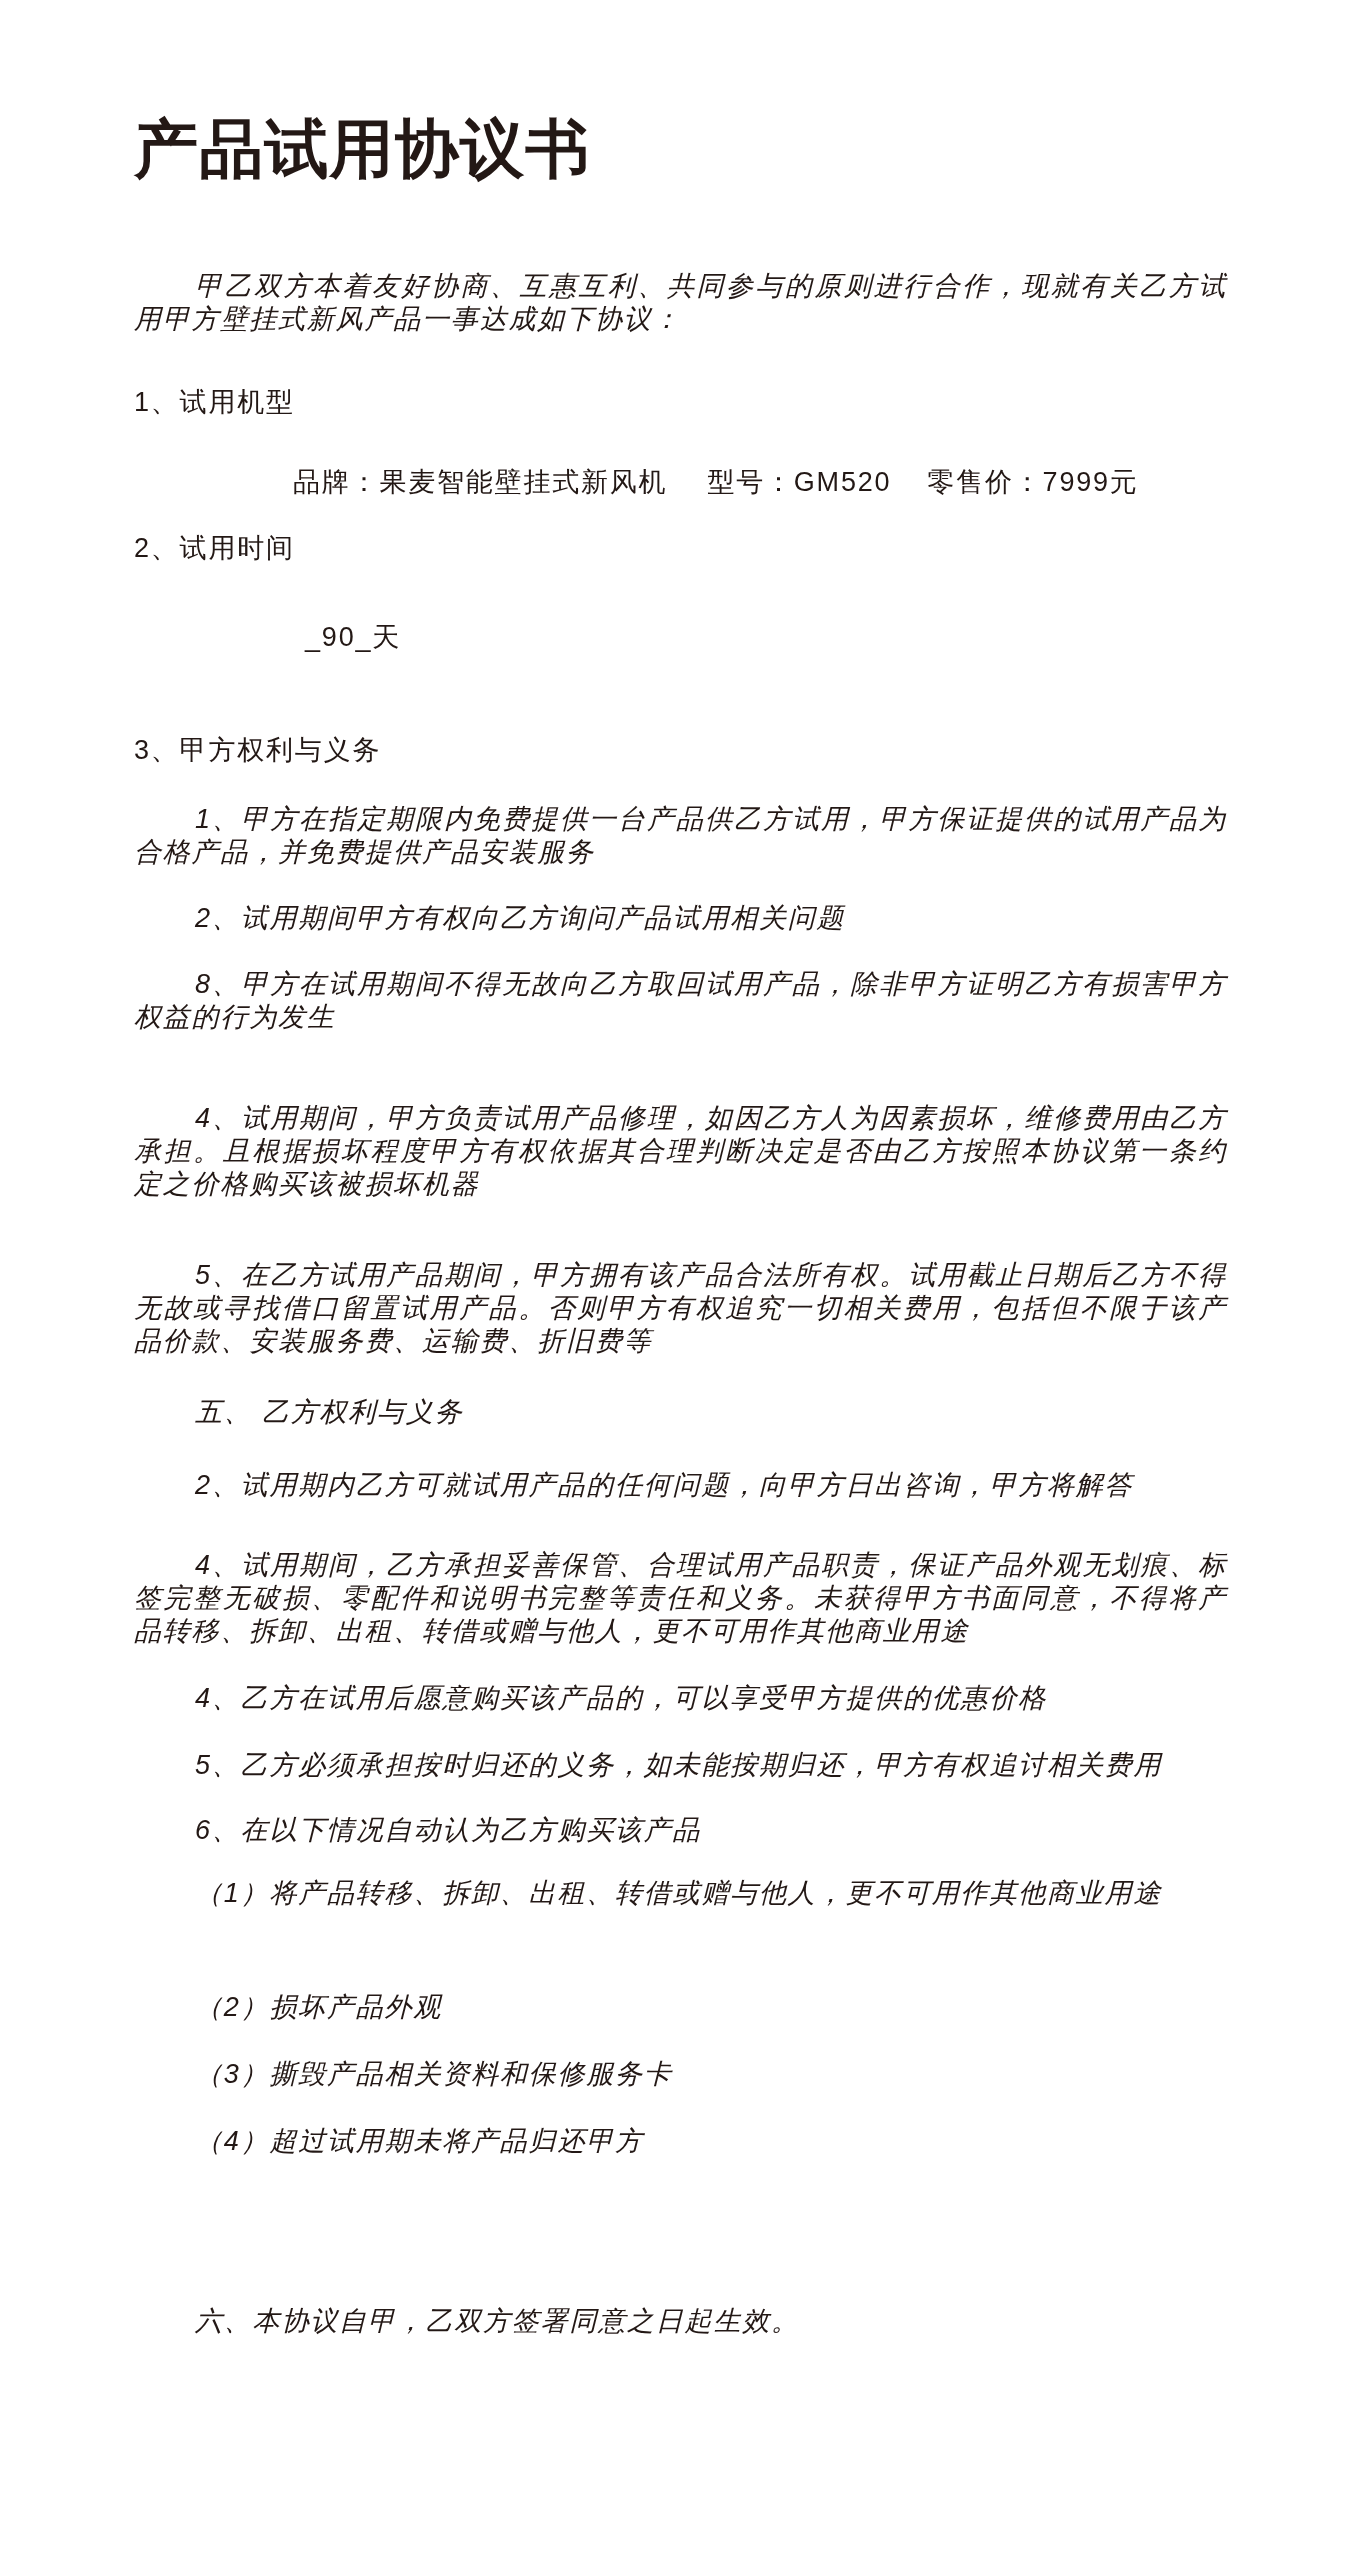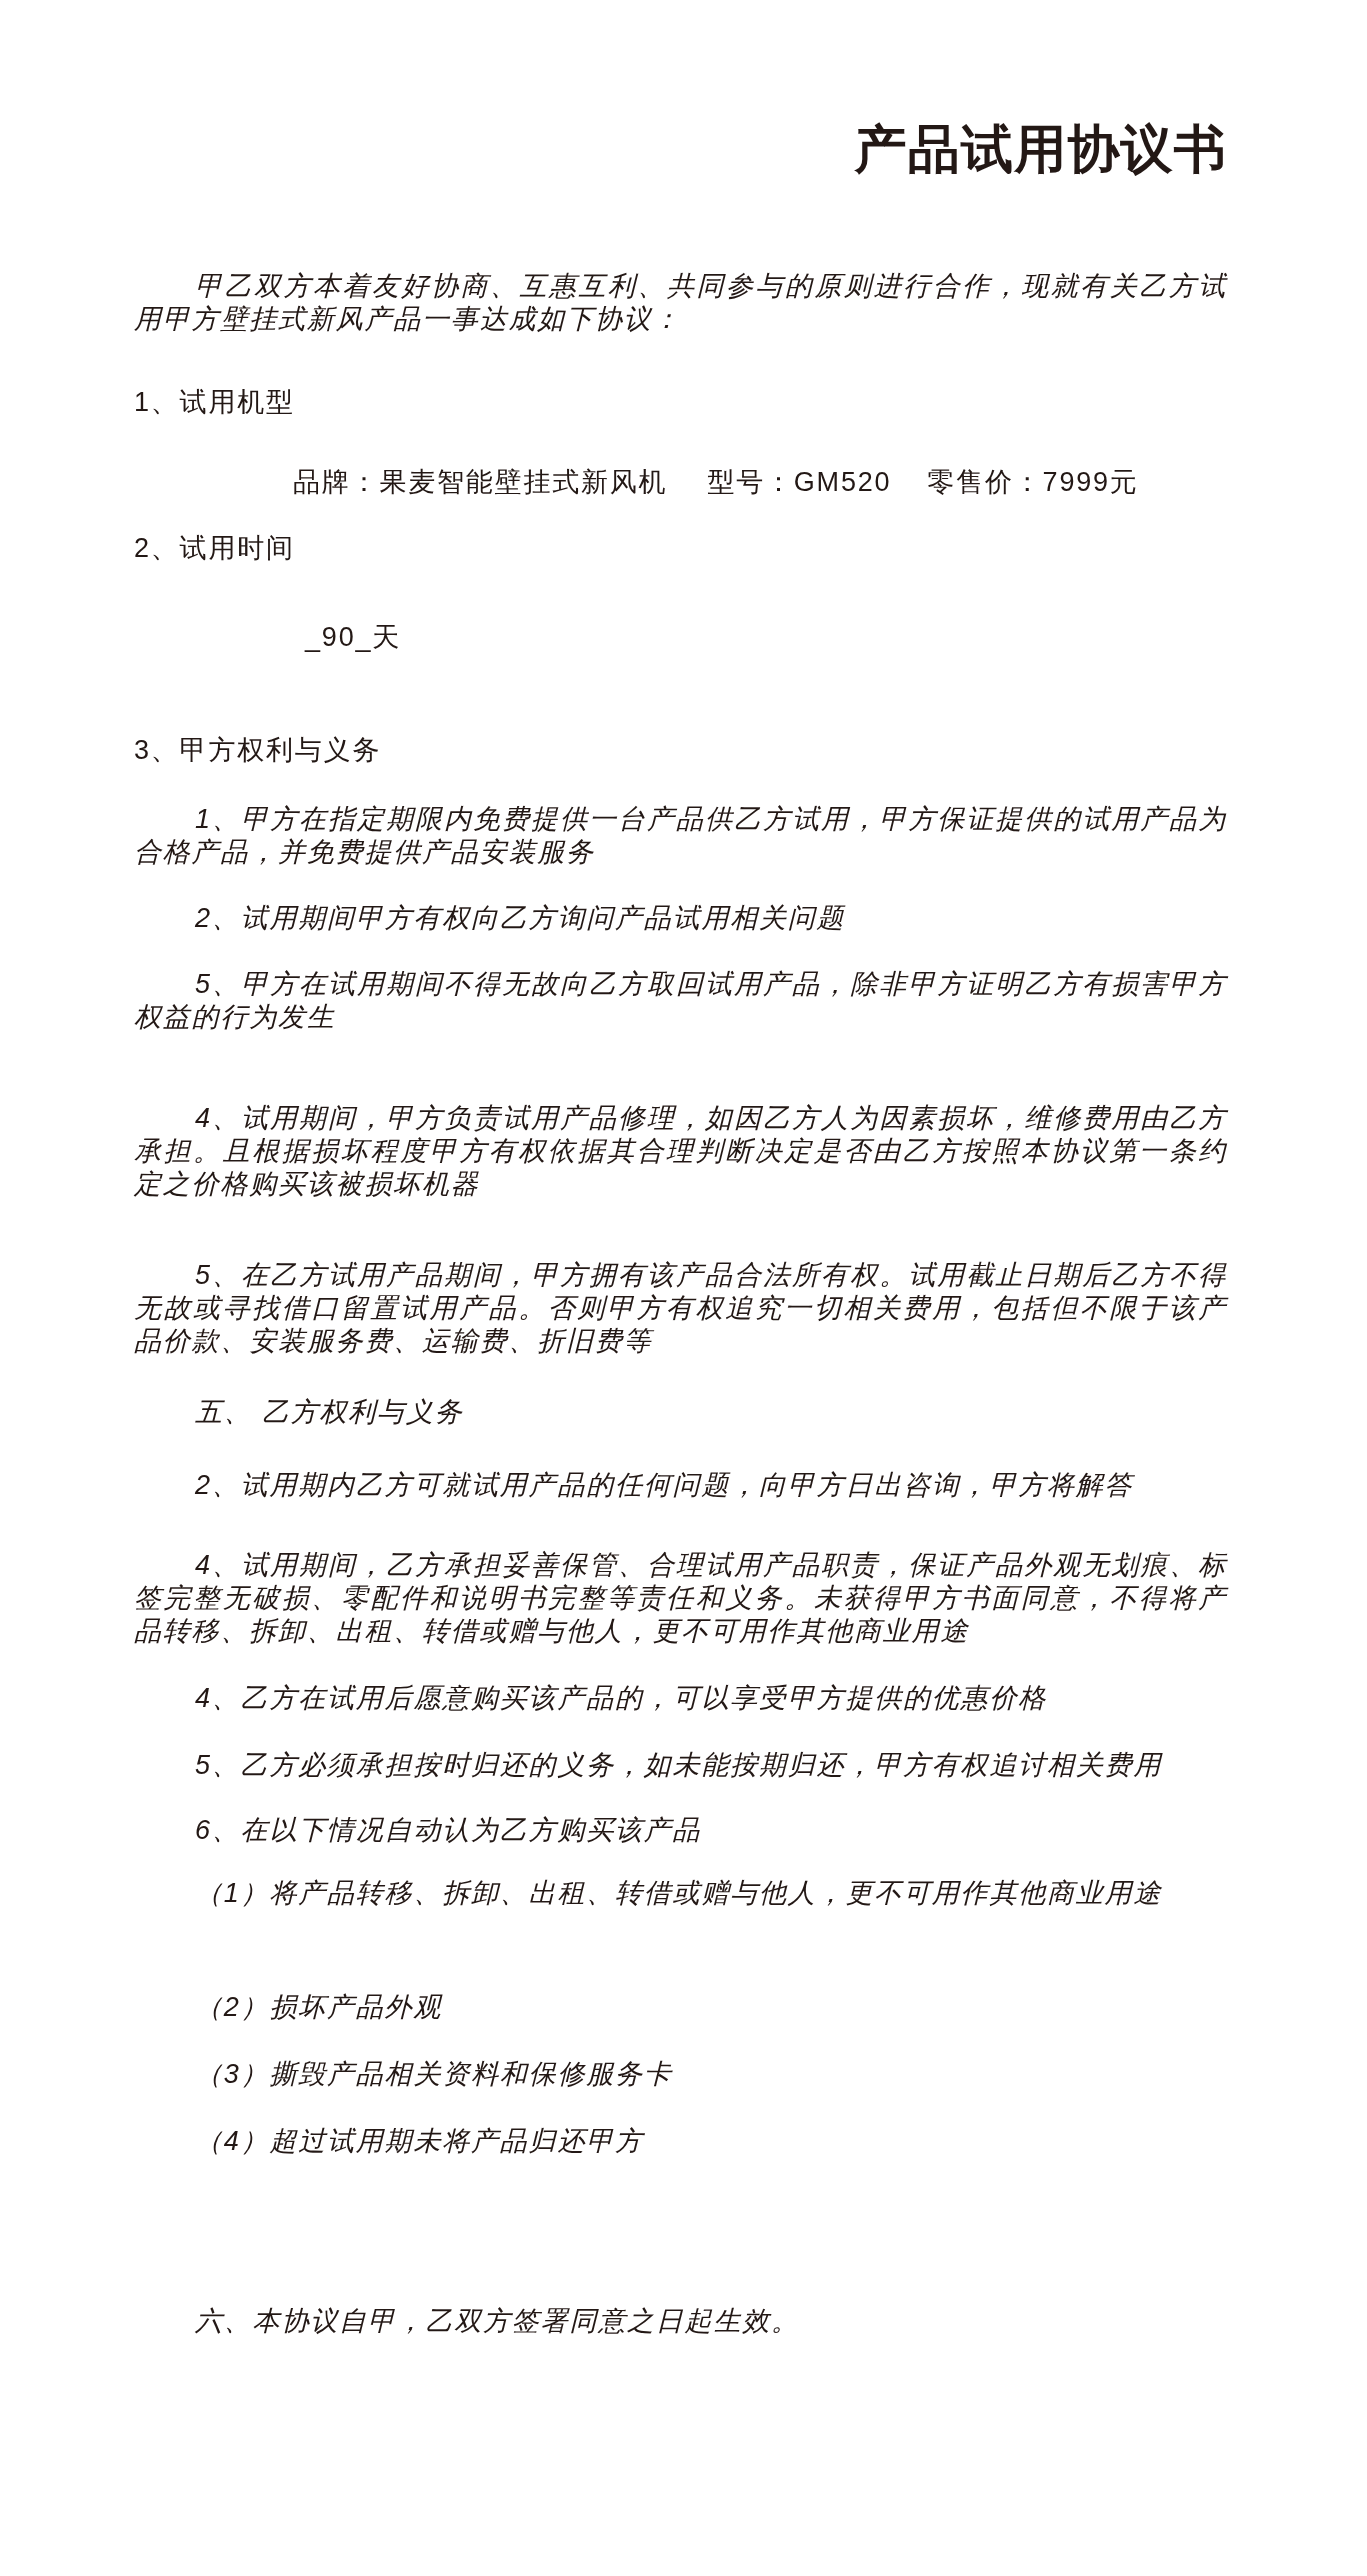--- a/index.html
+++ b/index.html
@@ -15,25 +15,25 @@
     height: 2576px;
     padding: 125px 140px 0 134px;
     font-family: "Liberation Sans", "DejaVu Sans", sans-serif;
     font-size: 27px;
     line-height: 33px;
     letter-spacing: 1.8px;
     color: var(--ink, #231815);
   }
   .doc-title {
     margin: 0;
-    font-size: 52px;
+    font-size: 64px;
     line-height: 49px;
     font-weight: bold;
     letter-spacing: 1.2px;
-    text-align: right;
+    text-align: left;
   }
   .para {
     margin: 0;
     text-align: justify;
   }
   .indent { text-indent: 61px; font-style: italic; }
   .heading { text-indent: 0; }
   .brand-line { padding-left: 159px; text-align: left; }
   .seg-model { margin-left: 40px; }
   .seg-price { margin-left: 36px; }
@@ -57,21 +57,21 @@
   <p class="para heading" style="margin-top:33px">2、试用时间</p>
 
   <p class="para duration-line" style="margin-top:56px">_90_天</p>
 
   <p class="para heading" style="margin-top:80px">3、甲方权利与义务</p>
 
   <p class="para indent" style="margin-top:36px">1、甲方在指定期限内免费提供一台产品供乙方试用，甲方保证提供的试用产品为合格产品，并免费提供产品安装服务</p>
 
   <p class="para indent" style="margin-top:33px">2、试用期间甲方有权向乙方询问产品试用相关问题</p>
 
-  <p class="para indent" style="margin-top:33px">5、甲方在试用期间不得无故向乙方取回试用产品，除非甲方证明乙方有损害甲方权益的行为发生</p>
+  <p class="para indent" style="margin-top:33px">8、甲方在试用期间不得无故向乙方取回试用产品，除非甲方证明乙方有损害甲方权益的行为发生</p>
 
   <p class="para indent" style="margin-top:68px">4、试用期间，甲方负责试用产品修理，如因乙方人为因素损坏，维修费用由乙方承担。且根据损坏程度甲方有权依据其合理判断决定是否由乙方按照本协议第一条约定之价格购买该被损坏机器</p>
 
   <p class="para indent" style="margin-top:58px">5、在乙方试用产品期间，甲方拥有该产品合法所有权。试用截止日期后乙方不得无故或寻找借口留置试用产品。否则甲方有权追究一切相关费用，包括但不限于该产品价款、安装服务费、运输费、折旧费等</p>
 
   <p class="para indent" style="margin-top:38px">五、 乙方权利与义务</p>
 
 
   <p class="para indent" style="margin-top:40px">2、试用期内乙方可就试用产品的任何问题，向甲方日出咨询，甲方将解答</p>
 

